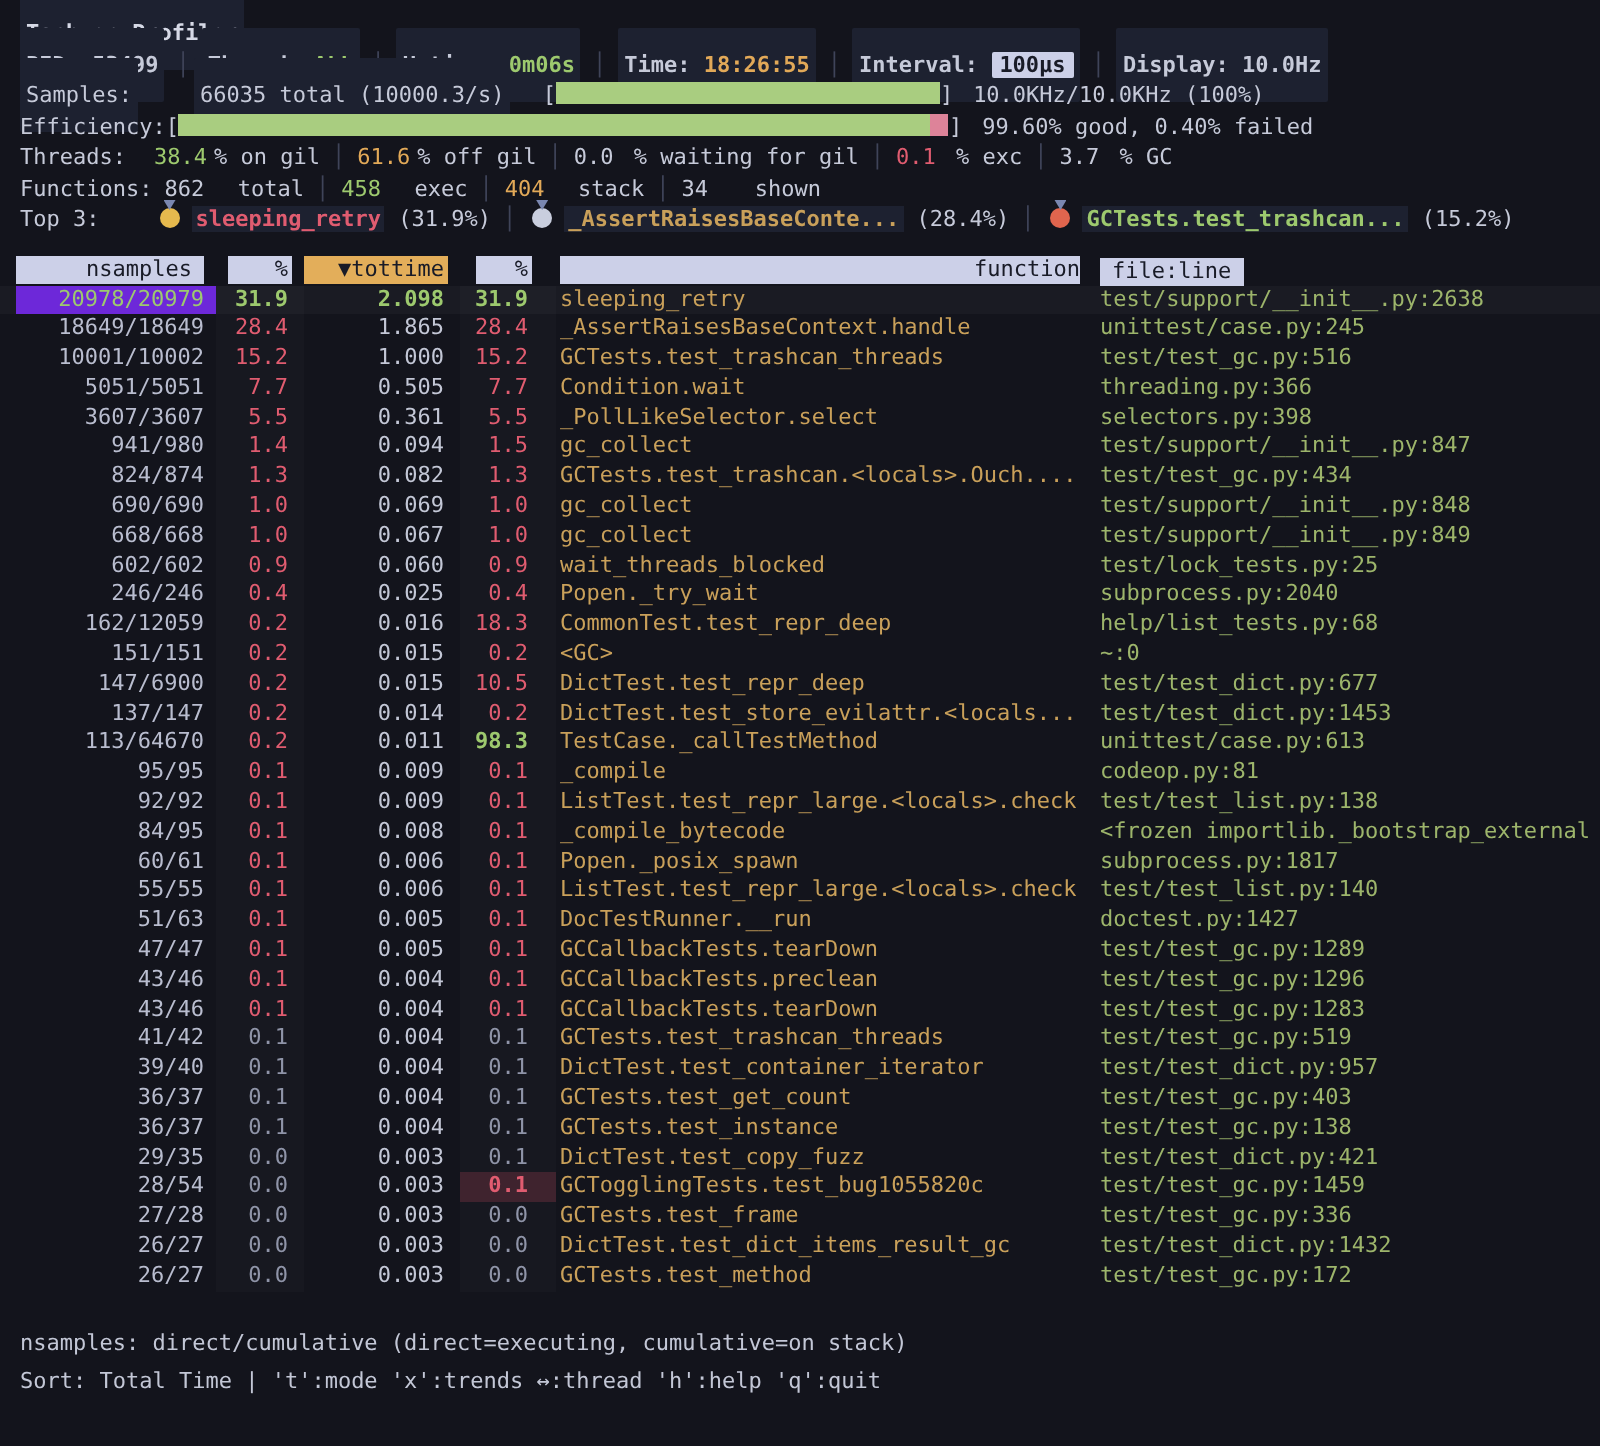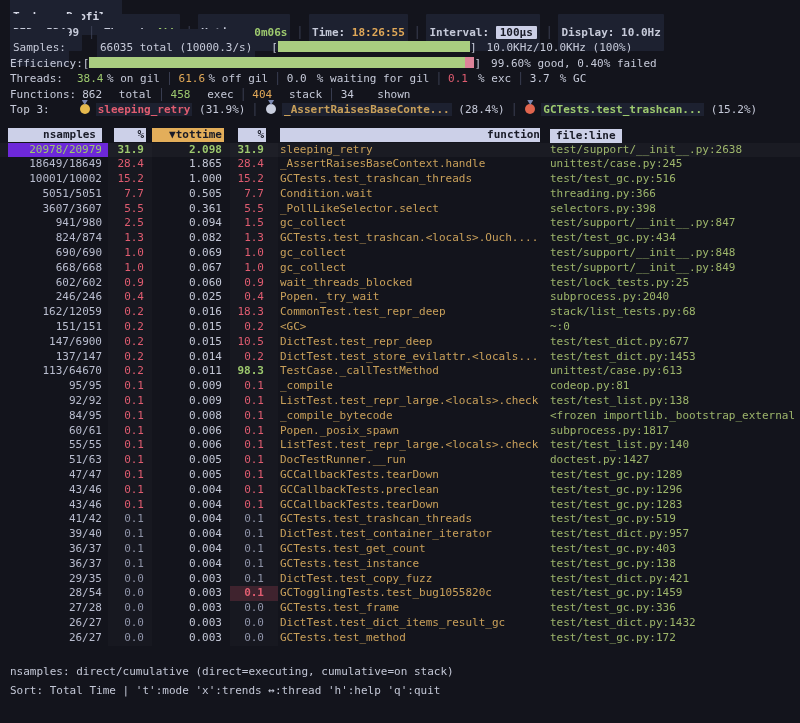--- a/index.html
+++ b/index.html
@@ -38,21 +38,21 @@
   .trow{display:grid;grid-template-columns:100px 44px 78px 48px 262px 1fr;
     height:14.8px;line-height:14.8px;padding-left:8px;white-space:nowrap}
   .cell{overflow:hidden}
   .c1{text-align:right;padding-right:6px;color:#b9bdcf}
   .c2{text-align:right;padding-right:8px;background:rgba(255,255,255,.02)}
   .c3{text-align:right;padding-right:8px;color:#c3c7d6}
   .c4{text-align:right;padding-right:14px;background:rgba(255,255,255,.02)}
   .c5{padding-left:2px;color:#c9a05a}
   .c6{padding-left:10px;color:#9db56b}
   .thead{height:15px;line-height:15px}
-  .hchip{display:block;background:#ccd0e8;color:#191b27;font-weight:bold;height:14px;line-height:14px}
+  .hchip{display:block;background:#ccd0e8;color:#191b27;font-weight:normal;height:14px;line-height:14px}
   .thead .h1 .hchip{margin-right:6px;padding-right:6px;text-align:right}
   .thead .h2 .hchip{margin:0 6px;padding-right:2px;text-align:right}
   .thead .h3 .hchip{margin-right:6px;padding-right:2px;text-align:right;background:#e3ae5a}
   .thead .h4 .hchip{margin-left:8px;margin-right:12px;padding-right:2px;text-align:right}
   .thead .h5 .hchip{padding-left:4px;text-align:right}
   .thead .h6 .hchip{display:inline-block;padding:0 6px;text-align:center}
   .thead .c2,.thead .c4{background:none;padding:0}
   .thead .c1,.thead .c3{padding:0}
   .p-g{color:#9dc96e;font-weight:bold}
   .p-r{color:#e05c70;font-weight:normal}
@@ -147,21 +147,21 @@
       <div class="trow">
     <span class="cell c1">3607/3607</span>
     <span class="cell c2 p-r">5.5</span>
     <span class="cell c3">0.361</span>
     <span class="cell c4 p-r">5.5</span>
     <span class="cell c5">_PollLikeSelector.select</span>
     <span class="cell c6">selectors.py:398</span>
   </div>
       <div class="trow">
     <span class="cell c1">941/980</span>
-    <span class="cell c2 p-r">2.5</span>
+    <span class="cell c2 p-r">1.4</span>
     <span class="cell c3">0.094</span>
     <span class="cell c4 p-r">1.5</span>
     <span class="cell c5">gc_collect</span>
     <span class="cell c6">test/support/__init__.py:847</span>
   </div>
       <div class="trow">
     <span class="cell c1">824/874</span>
     <span class="cell c2 p-r">1.3</span>
     <span class="cell c3">0.082</span>
     <span class="cell c4 p-r">1.3</span>
@@ -199,21 +199,21 @@
     <span class="cell c4 p-r">0.4</span>
     <span class="cell c5">Popen._try_wait</span>
     <span class="cell c6">subprocess.py:2040</span>
   </div>
       <div class="trow">
     <span class="cell c1">162/12059</span>
     <span class="cell c2 p-r">0.2</span>
     <span class="cell c3">0.016</span>
     <span class="cell c4 p-r">18.3</span>
     <span class="cell c5">CommonTest.test_repr_deep</span>
-    <span class="cell c6">stack/list_tests.py:68</span>
+    <span class="cell c6">help/list_tests.py:68</span>
   </div>
       <div class="trow">
     <span class="cell c1">151/151</span>
     <span class="cell c2 p-r">0.2</span>
     <span class="cell c3">0.015</span>
     <span class="cell c4 p-r">0.2</span>
     <span class="cell c5">&lt;GC&gt;</span>
     <span class="cell c6">~:0</span>
   </div>
       <div class="trow">

